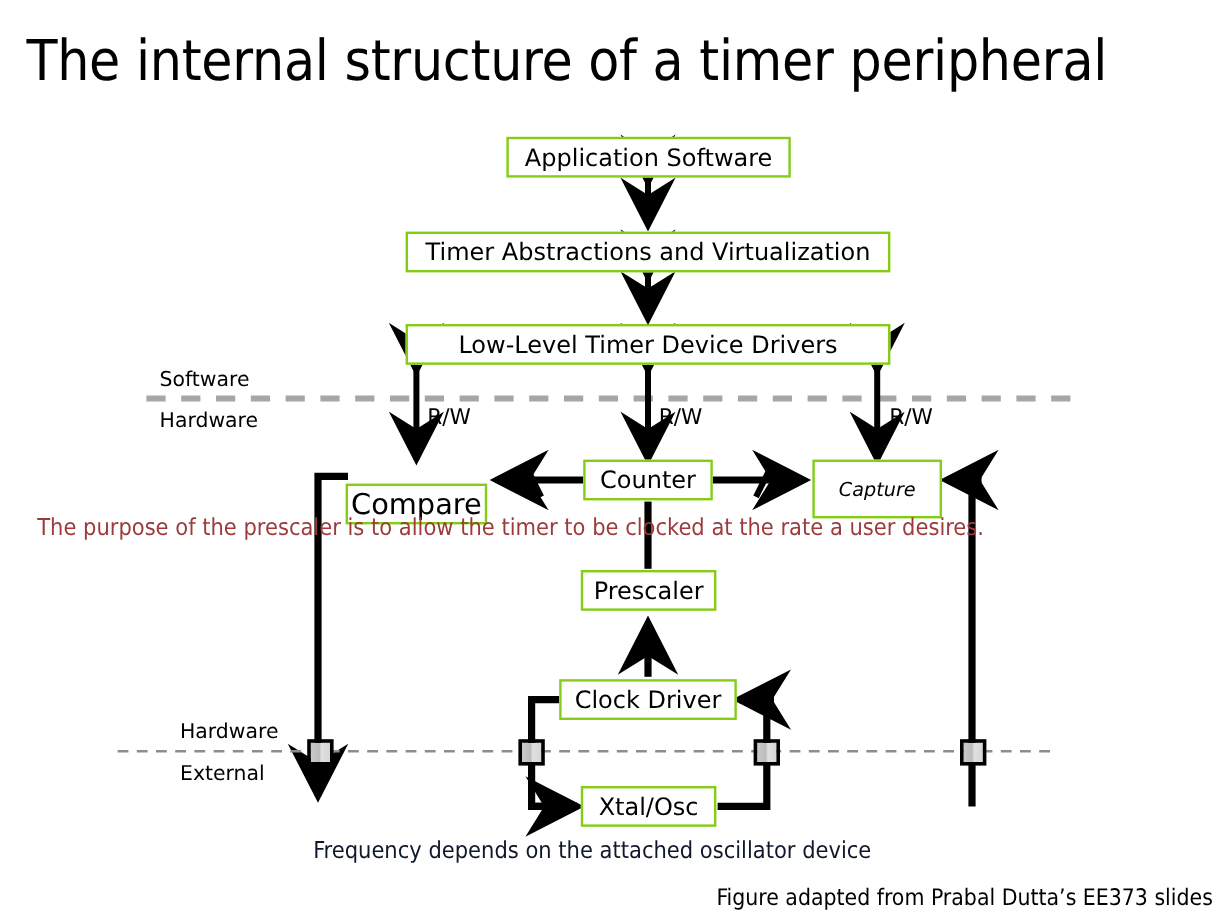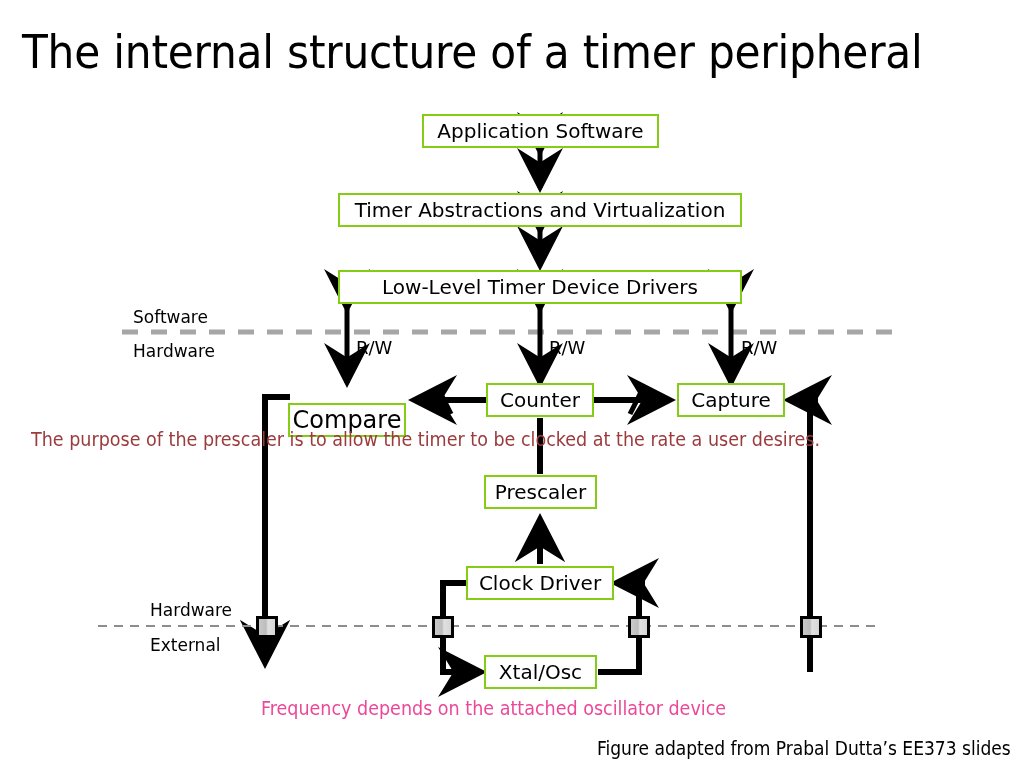--- a/index.html
+++ b/index.html
@@ -149,21 +149,21 @@
   <div class="plainlabel" style="left:741px;top:337px;font-size:18px;">R/W</div>
 
   <div class="nbox" style="left:288px;top:383px;width:118px;height:34px;font-size:24px;margin-top:20px;">
     <span>Compare</span>
   </div>
 
   <div class="nbox" style="left:486px;top:383px;width:108px;height:34px;font-size:20px;">
     <span>Counter</span>
   </div>
 
-  <div class="nbox" style="left:677px;top:383px;width:108px;height:34px;font-size:20px;">
+  <div class="nbox" style="left:677px;top:383px;width:108px;height:49px;font-size:16px;font-style:italic;">
     <span>Capture</span>
   </div>
 
   <div class="nbox" style="left:484px;top:475px;width:113px;height:34px;font-size:20px;">
     <span>Prescaler</span>
   </div>
 
   <div class="nbox" style="left:466px;top:566px;width:148px;height:34px;font-size:20px;">
     <span>Clock Driver</span>
   </div>
@@ -172,17 +172,17 @@
     <span>Xtal/Osc</span>
   </div>
 
   <div class="pad" style="left:256px;top:616px;width:22px;height:22px;"></div>
   <div class="pad" style="left:432px;top:616px;width:22px;height:22px;"></div>
   <div class="pad" style="left:628px;top:616px;width:22px;height:22px;"></div>
   <div class="pad" style="left:800px;top:616px;width:22px;height:22px;"></div>
 
   <div class="redline" style="left:31px;top:428px;font-size:19.5px;color:#9C3A3C;">The purpose of the prescaler is to allow the timer to be clocked at the rate a user desires.</div>
 
-  <div class="redline" style="left:261px;top:697px;font-size:19.5px;color:#ec4899;">Frequency depends on the attached oscillator device</div>
+  <div class="redline" style="left:261px;top:697px;font-size:19.5px;color:#0f172a;">Frequency depends on the attached oscillator device</div>
 
   <div class="credit" style="left:571px;top:737px;font-size:19px;">Figure adapted from Prabal Dutta’s EE373 slides</div>
 
 </div>
 
 </body></html>

